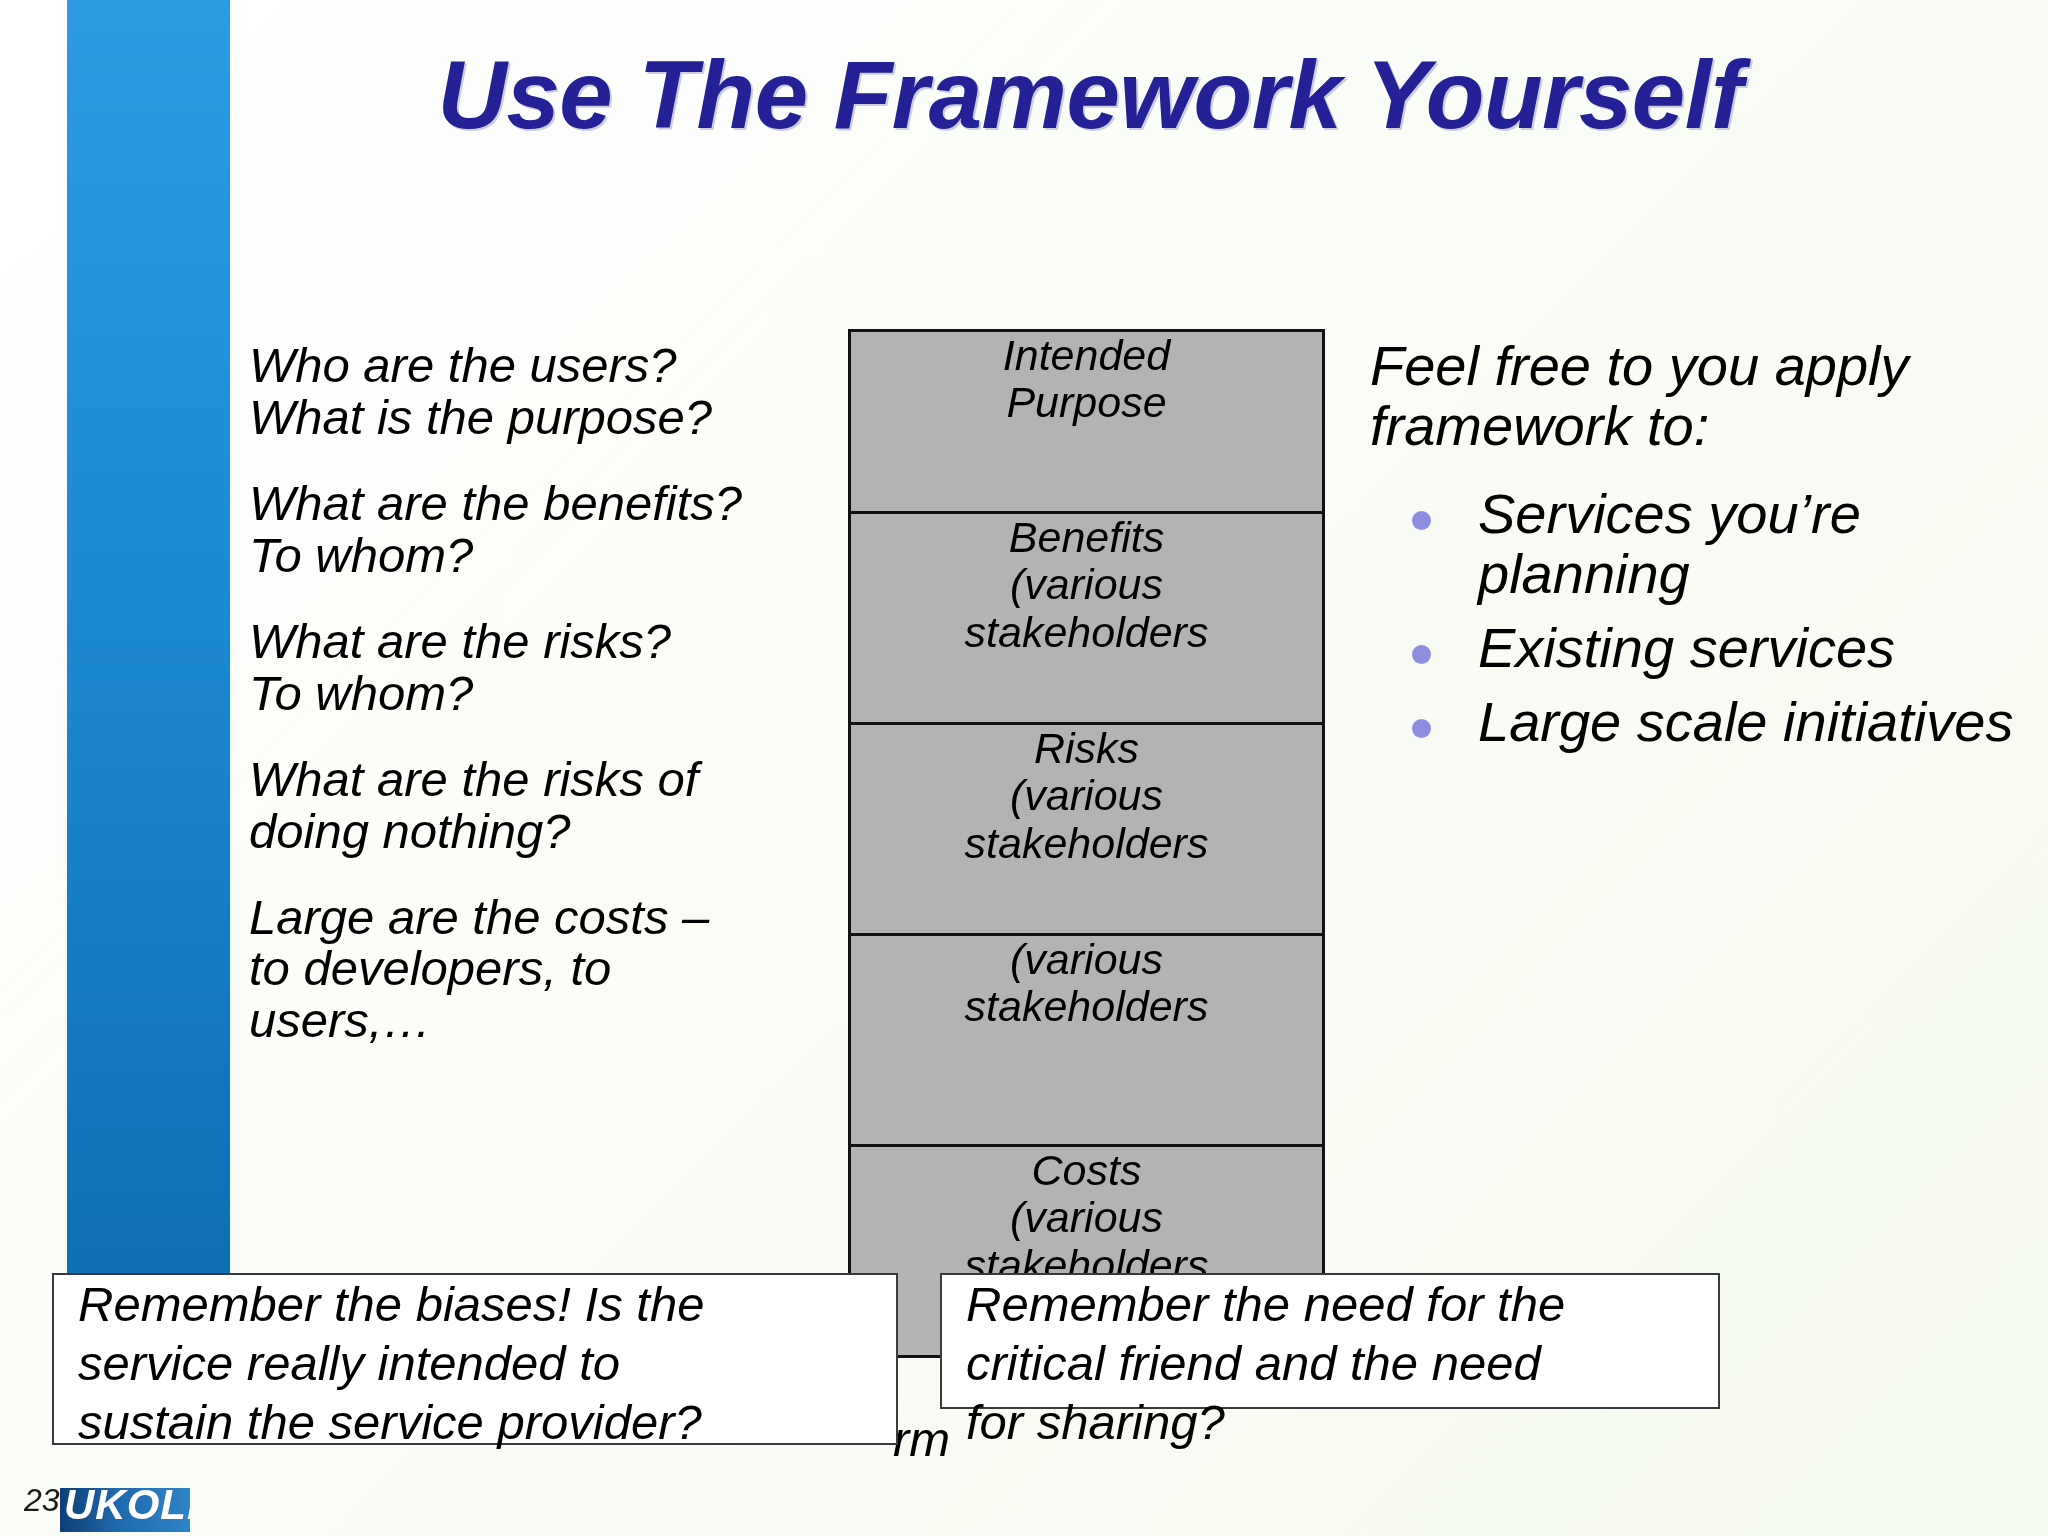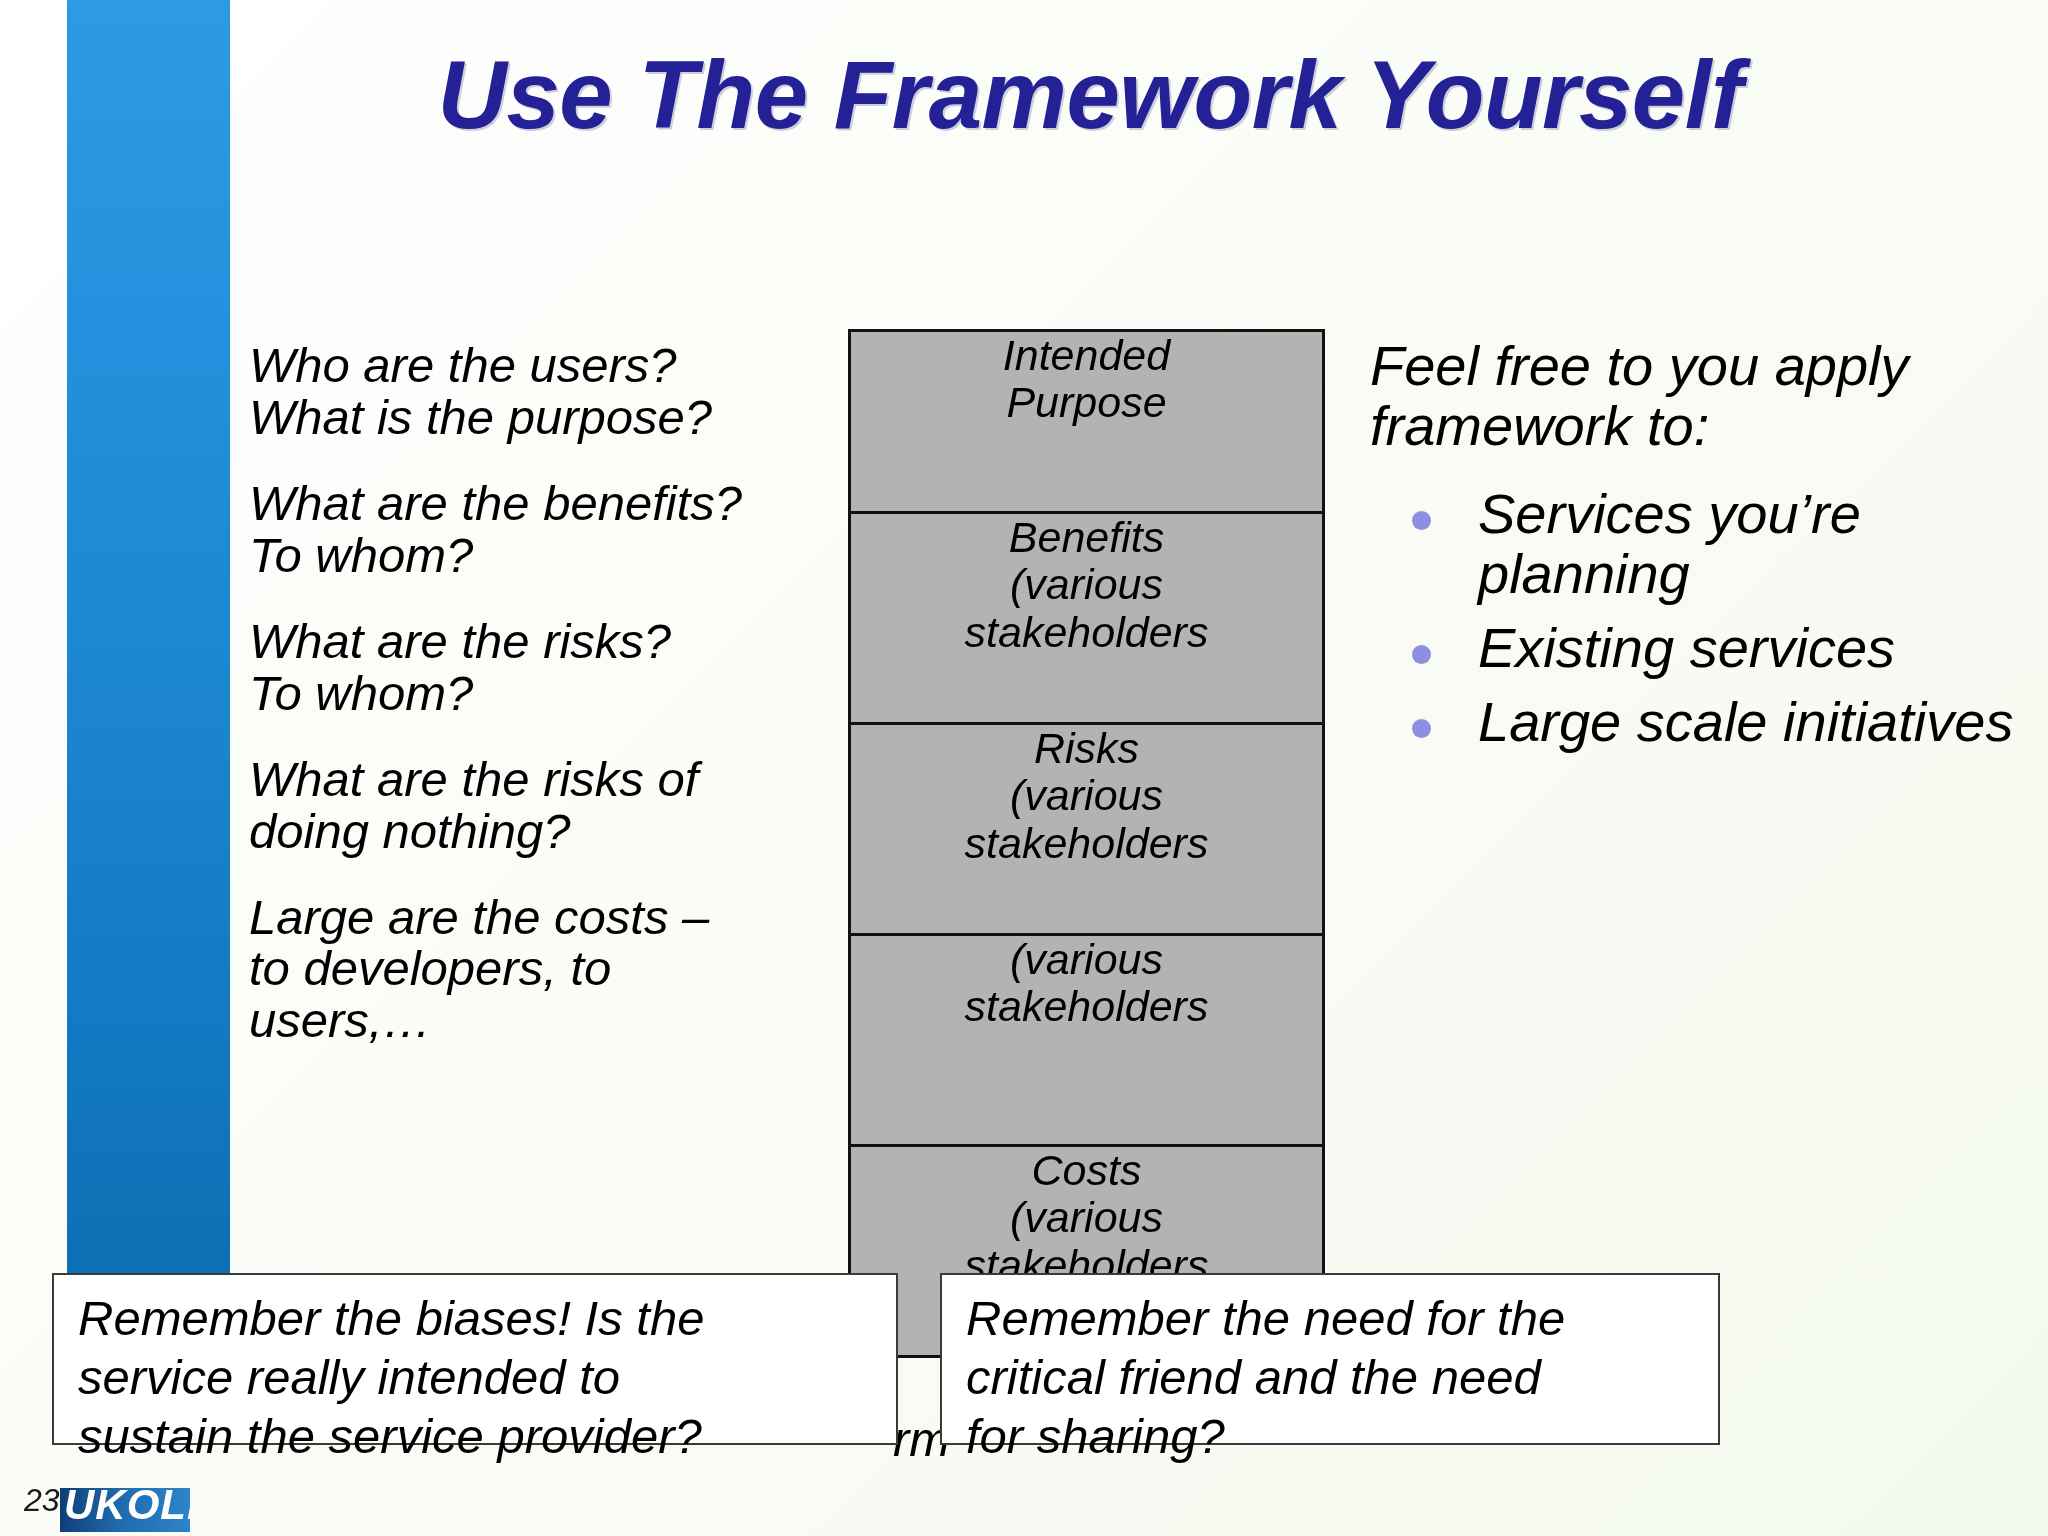--- a/index.html
+++ b/index.html
@@ -124,33 +124,33 @@
 
   
   .callout {
     position: absolute;
     background: #ffffff;
     border: 2px solid #3a3a3a;
     box-sizing: border-box;
     font-size: 49px;
     line-height: 1.2;
     color: #000;
-    padding: 14px 22px 10px 24px;
+    padding: 0 22px 10px 24px;
   }
   #callout-left {
     left: 52px;
     top: 1273px;
     width: 846px;
     height: 172px;
   }
   #callout-right {
     left: 940px;
     top: 1273px;
     width: 780px;
-    height: 172px;
+    height: 136px;
   }
   .callout-line { white-space: nowrap; }
 
   
   .stray-frag {
     position: absolute;
     left: 893px;
     top: 1415px;
     font-size: 49px;
     line-height: 1;

